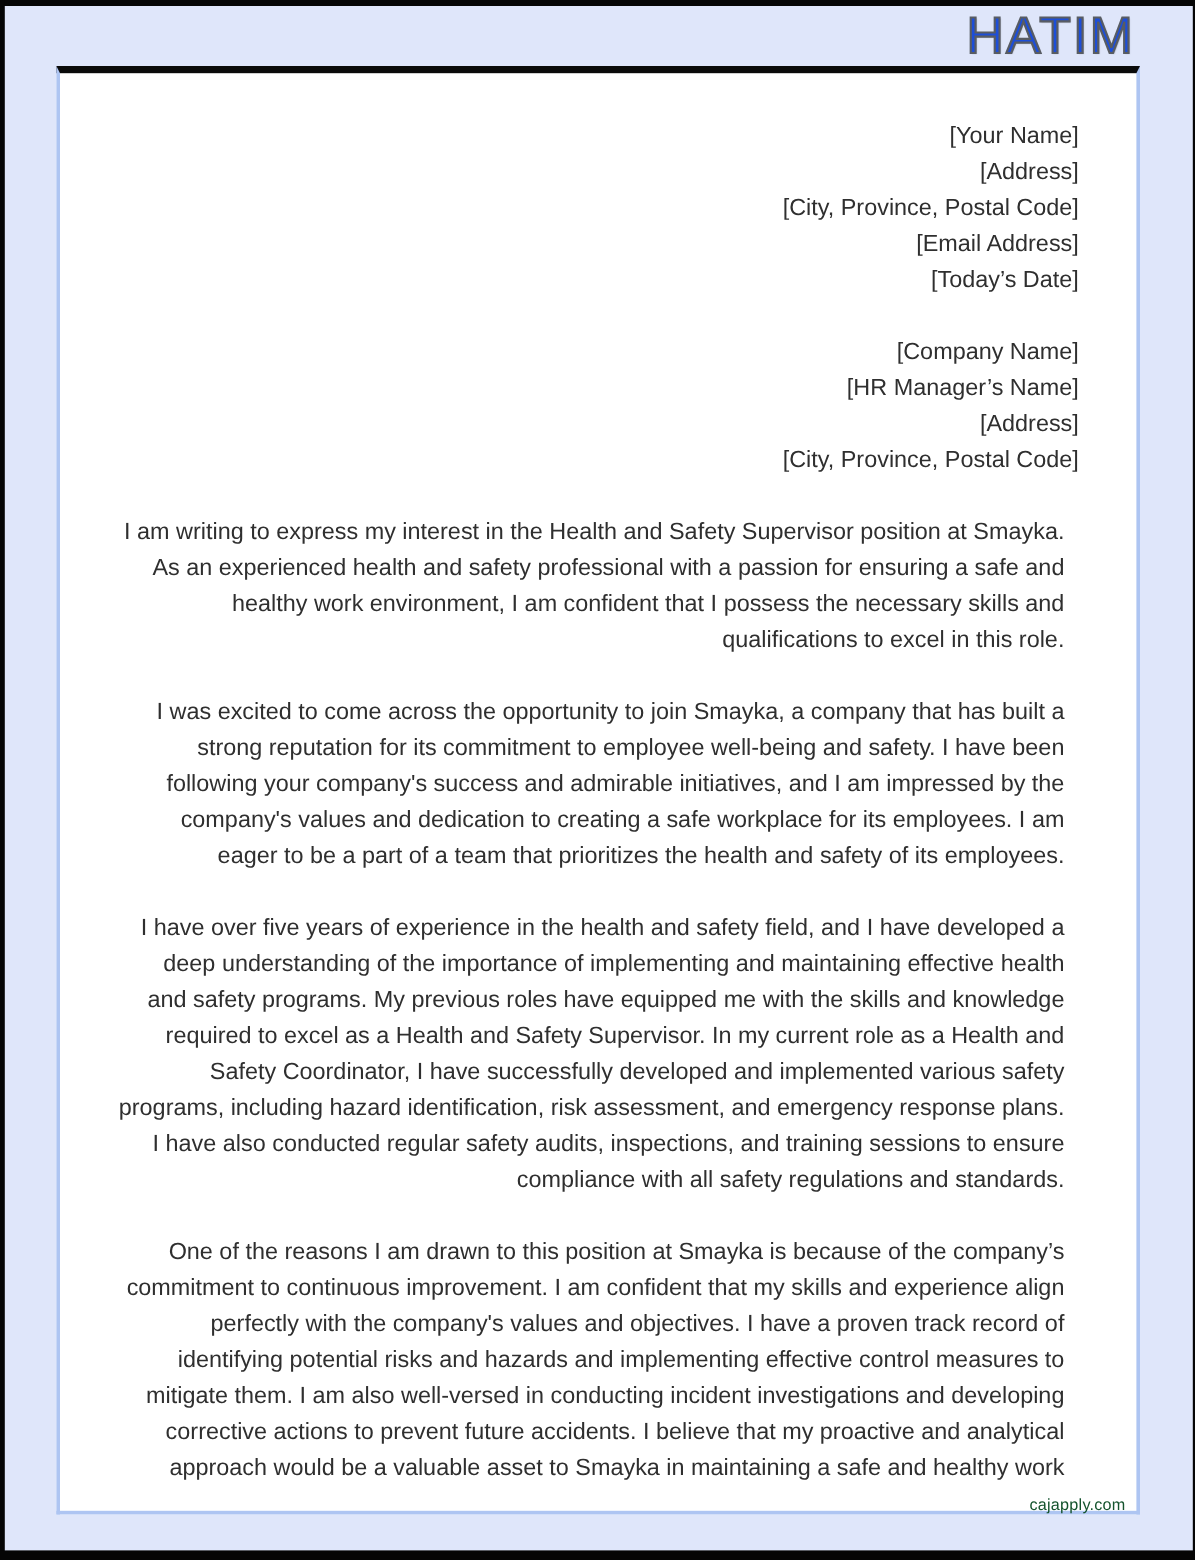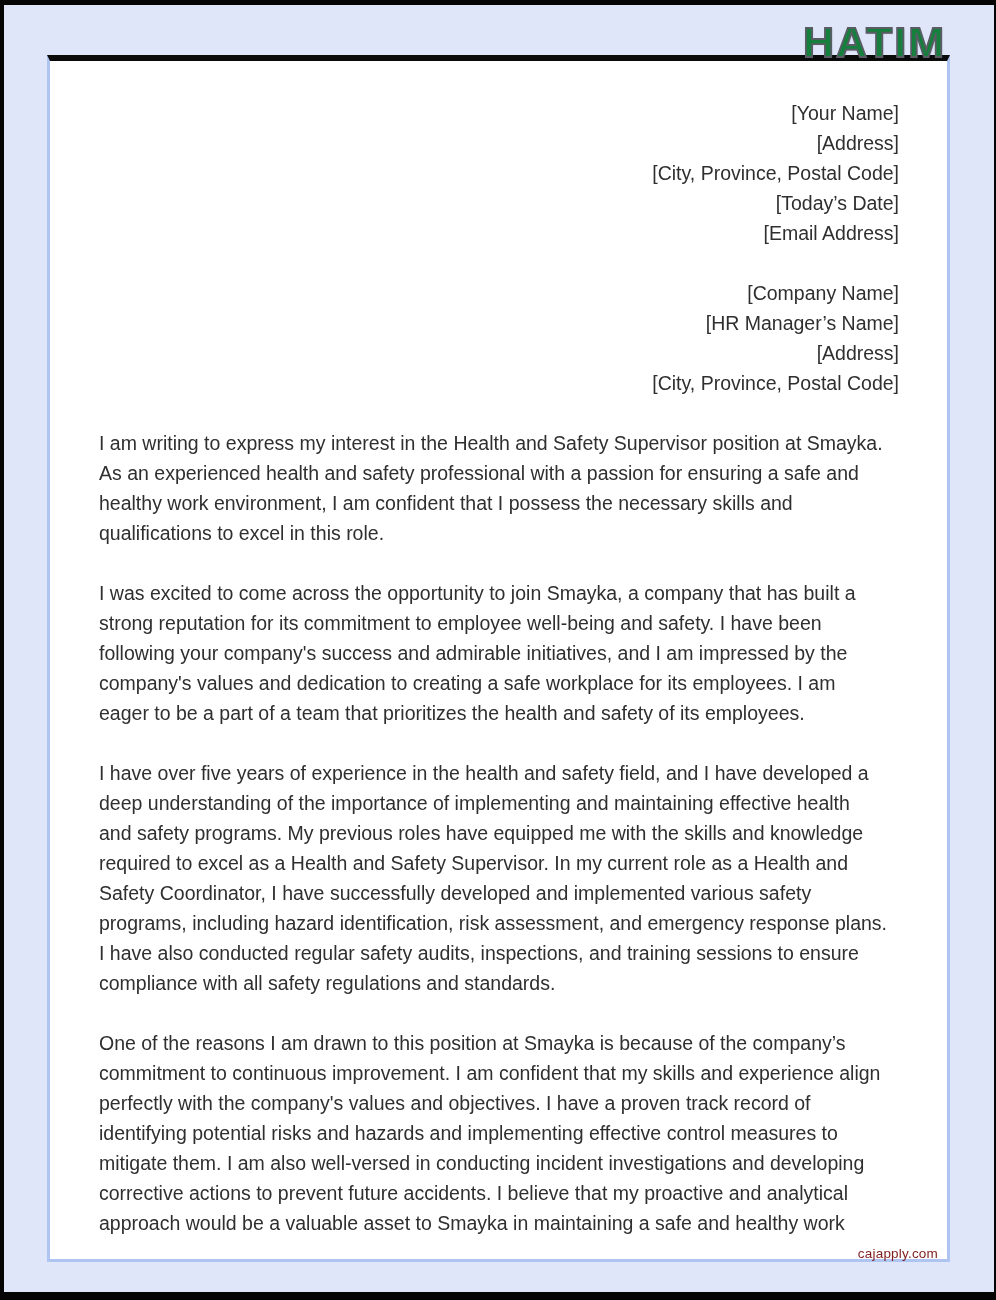--- a/index.html
+++ b/index.html
@@ -19,27 +19,27 @@
   }
   
   .bar { position: absolute; background: #050505; z-index: 6; }
   .bar.top    { top: 0; left: 0; width: 996px; height: 5px; }
   .bar.left   { top: 0; left: 0; width: 4px;  height: 1300px; }
   .bar.right  { top: 0; right: 0; width: 2px; height: 1300px; }
   .bar.bottom { bottom: 0; left: 0; width: 996px; height: 8px; }
 
   .brand {
     position: absolute;
-    top: 18px;
+    top: 6px;
     right: 50px;
     z-index: 3;
     font-size: 43px;
-    font-weight: 700;
+    font-weight: 400;
     letter-spacing: 2px;
-    color: #15803d;
+    color: #1d4ed8;
     -webkit-text-stroke: 1.8px #585c63;
     text-shadow: 1px 1px 1px rgba(90,95,105,0.45);
   }
   .page {
     position: absolute;
     left: 47px;
     top: 55px;
     width: 903px;
     height: 1207px;
     box-sizing: border-box;
@@ -55,48 +55,48 @@
     left: 99px;
     top: 98px;
     width: 800px;
     z-index: 2;
     color: #2f2f2f;
     font-size: 19.5px;
     line-height: 30px;
   }
   .letter .block { margin: 0 0 30px 0; text-align: right; }
   .letter .line { white-space: nowrap; }
-  .letter .para { margin: 0 12px 30px 0; padding: 0; }
+  .letter .para { margin: 0 12px 30px 0; padding: 0; text-align: right; }
   .watermark {
     position: absolute;
     top: 1246px;
     right: 58px;
     z-index: 4;
     font-size: 13.5px;
-    color: #7f1d1d;
+    color: #14532d;
     letter-spacing: 0.2px;
   }
 </style>
 </head>
 <body>
 
 <div class="frame">
 
   <div class="brand">HATIM</div>
 
   <div class="page"></div>
 
   <div class="letter">
 
     <div class="block">
         <div class="line">[Your Name]</div>
         <div class="line">[Address]</div>
         <div class="line">[City, Province, Postal Code]</div>
+        <div class="line">[Email Address]</div>
         <div class="line">[Today’s Date]</div>
-        <div class="line">[Email Address]</div>
       </div>
 
     <div class="block">
         <div class="line">[Company Name]</div>
         <div class="line">[HR Manager’s Name]</div>
         <div class="line">[Address]</div>
         <div class="line">[City, Province, Postal Code]</div>
       </div>
 
 

